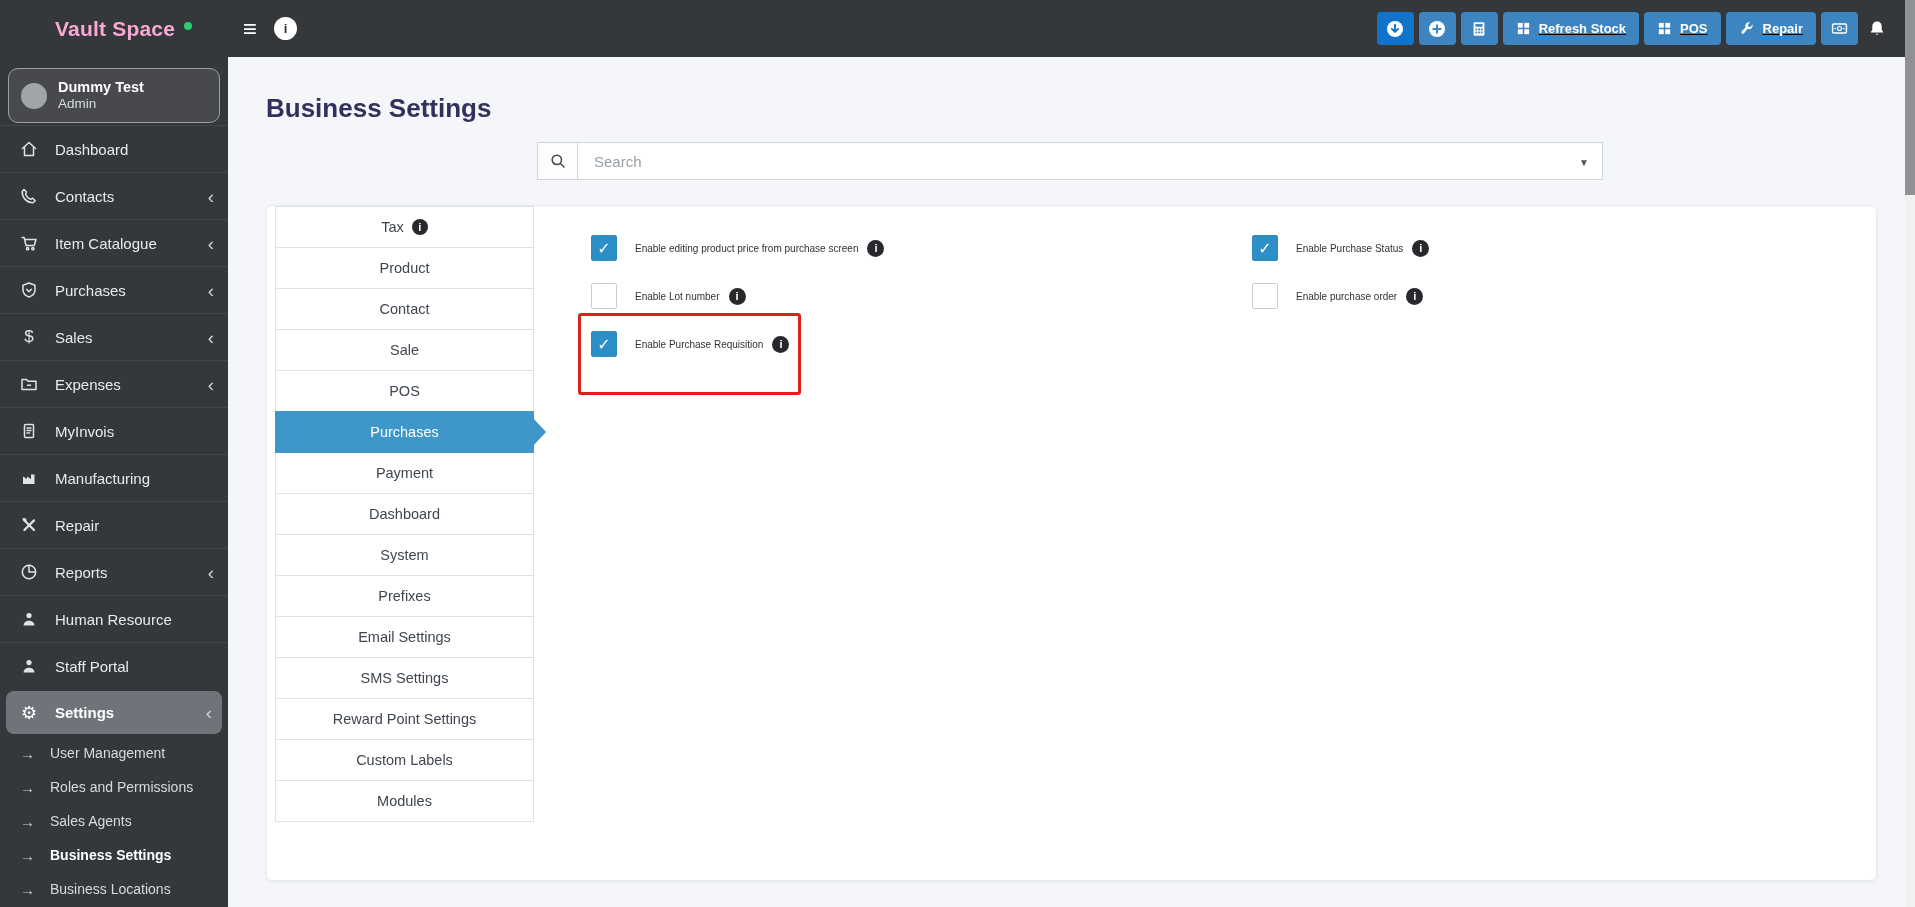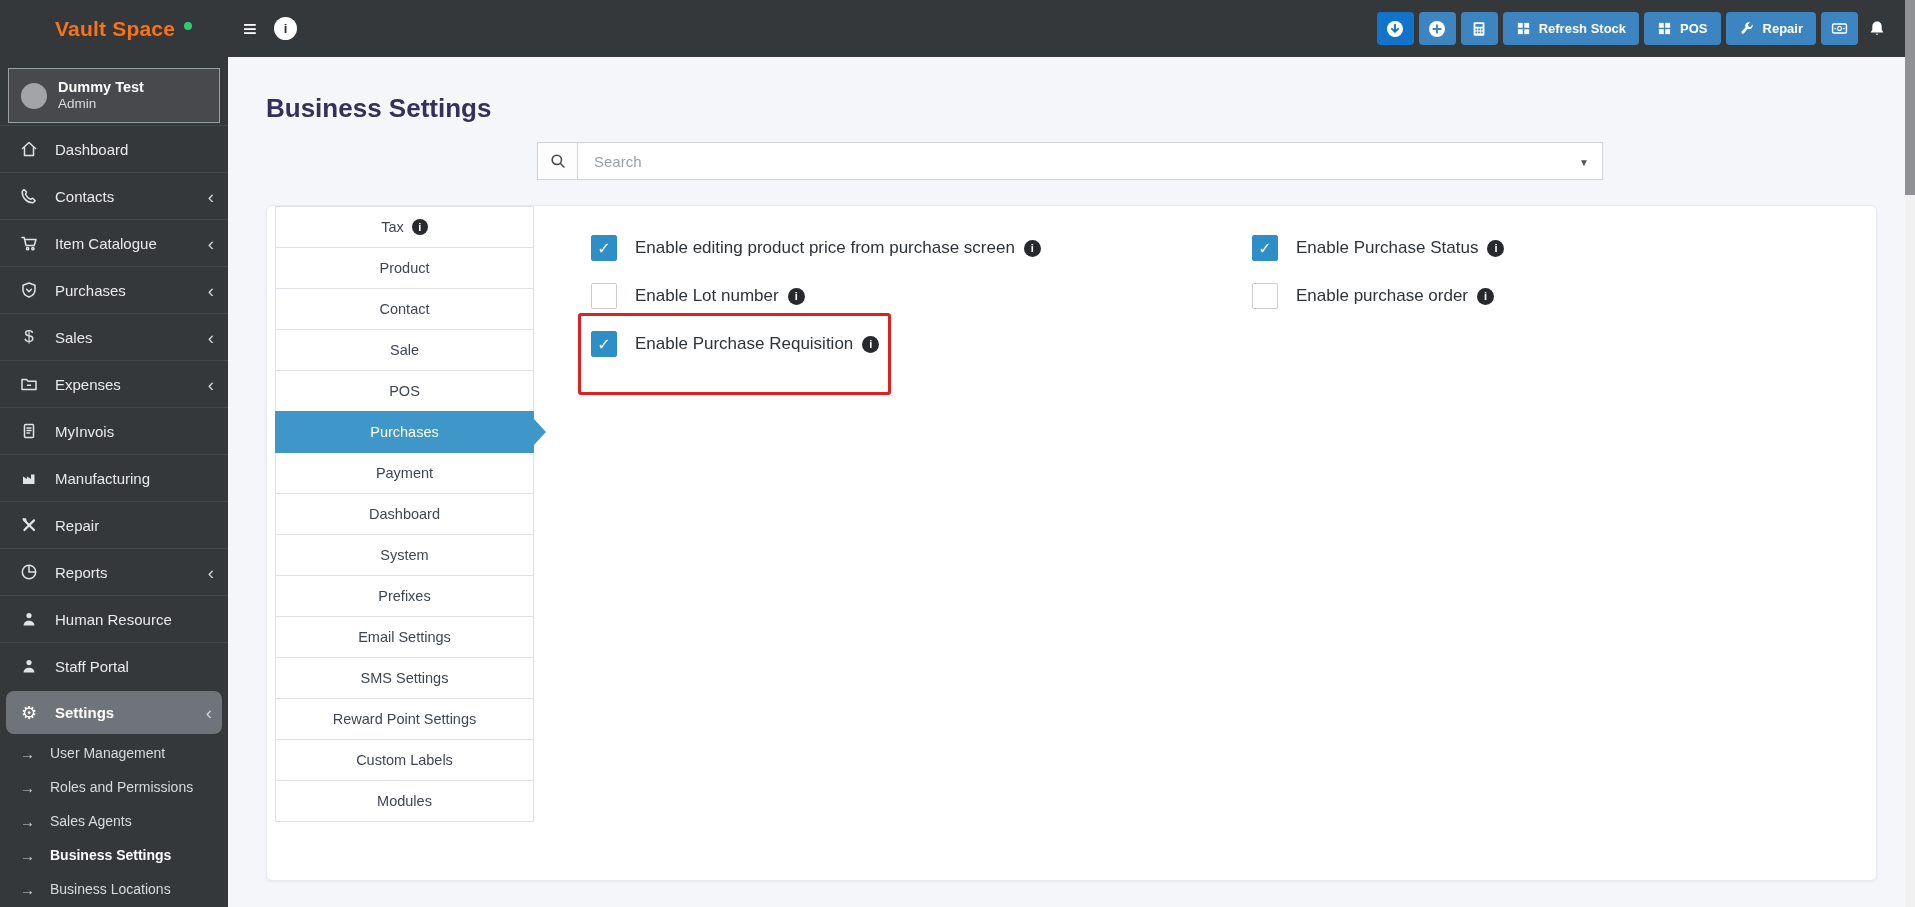--- a/index.html
+++ b/index.html
@@ -1,33 +1,33 @@
 <!DOCTYPE html>
 <html><head>
 <meta charset="utf-8">
 <style>
   * { margin:0; padding:0; box-sizing:border-box; }
   html,body { width:1915px; height:907px; overflow:hidden; }
   body { font-family:"Liberation Sans","DejaVu Sans",sans-serif; background:#f4f6fa; position:relative; }
 
   
   .navbar { position:absolute; top:0; left:0; width:1915px; height:57px; background:#35383b; z-index:5; }
-  .brand { position:absolute; left:55px; top:0; height:57px; display:flex; align-items:center; color:#f97316; font-size:21px; font-weight:600; letter-spacing:.2px; }
+  .brand { position:absolute; left:55px; top:0; height:57px; display:flex; align-items:center; color:#f9a8d4; font-size:21px; font-weight:600; letter-spacing:.2px; }
   .brand-dot { width:8px; height:8px; border-radius:50%; background:#2ecc71; margin-left:9px; margin-top:-6px; }
   .hamburger { position:absolute; left:243px; top:0; height:57px; display:flex; align-items:center; color:#fff; font-size:24px; cursor:pointer; }
   .nav-info { position:absolute; left:274px; top:17px; width:23px; height:23px; background:#fff; border-radius:50%; color:#2c2f33; font-size:13px; font-weight:800; display:flex; align-items:center; justify-content:center; cursor:pointer; }
-  .nav-right { position:absolute; right:28px; top:12px; display:flex; align-items:center; gap:5px; }
+  .nav-right { position:absolute; right:28px; top:12px; display:flex; align-items:center; gap:5px;text-decoration:underline; }
   .nbtn { height:33px; border:none; border-radius:4px; background:#3d85c0; color:#fff; display:flex; align-items:center; justify-content:center; gap:8px; padding:0 13px; font-size:13px; font-weight:700; font-family:inherit; cursor:pointer; }
   .nbtn.icon-only { width:37px; padding:0; }
   .nbtn.primary { background:#1173c9; }
   .bell { margin-left:4px; display:flex; align-items:center; cursor:pointer; }
 
   
   .sidebar { position:absolute; top:57px; left:0; width:228px; height:850px; background:#35383b; overflow:hidden; z-index:4; }
-  .user-box { margin:11px 8px 2px 8px; height:55px; border:1px solid #9aa0a5; border-radius:0; background:#47494c; display:flex; align-items:center; gap:11px; padding:16px 12px; cursor:pointer; }
+  .user-box { margin:11px 8px 2px 8px; height:55px; border:1px solid #9aa0a5; border-radius:10px; background:#47494c; display:flex; align-items:center; gap:11px; padding:16px 12px; cursor:pointer; }
   .avatar { width:26px; height:26px; border-radius:50%; background:#a2a5a8; flex:none; }
   .user-name { color:#fff; font-size:14.5px; font-weight:700; line-height:1.25; }
   .user-role { color:#d9dcdf; font-size:13.5px; line-height:1.25; }
   .side-item { height:47px; display:flex; align-items:center; padding:0 14px 0 18px; border-top:1px solid rgba(255,255,255,.08); color:#e8eaed; cursor:pointer; }
   .side-icon { width:22px; display:flex; justify-content:center; color:#dfe3e6; }
   .side-icon svg { display:block; }
   .txt-ic { font-size:17px; color:#dfe3e6; }
   .gear-ic { font-size:18px; color:#fff; line-height:1; }
   .side-label { margin-left:15px; font-size:15px; }
   .side-chevron { margin-left:auto; color:#cfd3d7; font-size:19px; line-height:1; }
@@ -54,21 +54,21 @@
 
   .opt-col { position:absolute; top:18px; }
   .opt-col.left { left:324px; }
   .opt-col.right { left:985px; }
   .opt-row { height:48px; display:flex; align-items:center; position:relative; width:max-content; }
   .opt-row.highlighted::before { content:''; position:absolute; left:-13px; right:-12px; top:-7px; bottom:-27px; border:3px solid #e01f1f; border-radius:3px; pointer-events:none; }
   .checkbox { width:26px; height:26px; border:1px solid #c9cdd1; border-radius:2px; background:#fff; display:flex; align-items:center; justify-content:center; cursor:pointer; flex:none; }
   .checkbox.checked { background:#2e8fc6; border-color:#2e8fc6; }
   .tick { display:none; color:#fff; font-size:16px; font-weight:700; }
   .checked .tick { display:block; }
-  .opt-label { margin-left:18px; font-size:17px; color:#2e3338; }
+  .opt-label { margin-left:18px; font-size:10px; color:#2e3338; }
   .info-dark { margin-left:9px; width:17px; height:17px; border-radius:50%; background:#27292c; color:#fff; font-size:11px; font-weight:800; display:inline-flex; align-items:center; justify-content:center; flex:none; }
   .tab .info-dark { margin-left:0; width:16px; height:16px; }
 
   
   .scroll-track { position:absolute; top:0; right:0; width:10px; height:907px; background:#f1f1f1; z-index:20; }
   .scroll-thumb { position:absolute; top:0; right:0; width:10px; height:195px; background:#8f9194; cursor:pointer; }
 </style>
 </head>
 <body>
 

